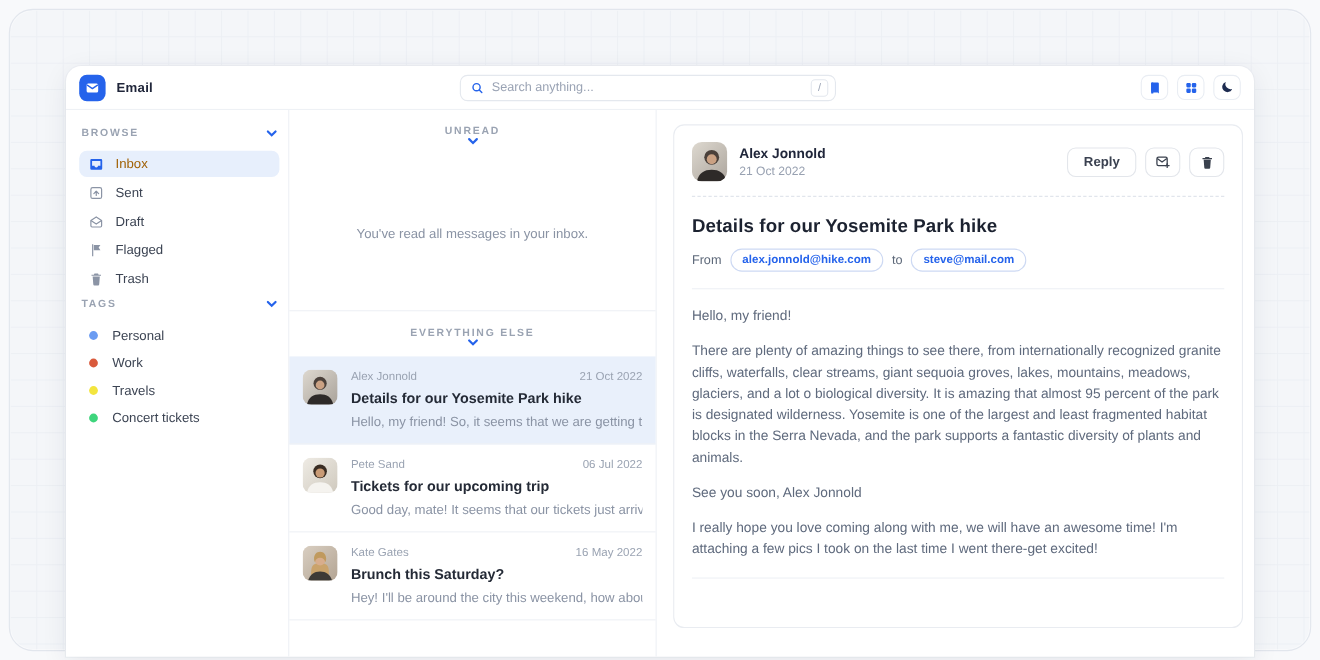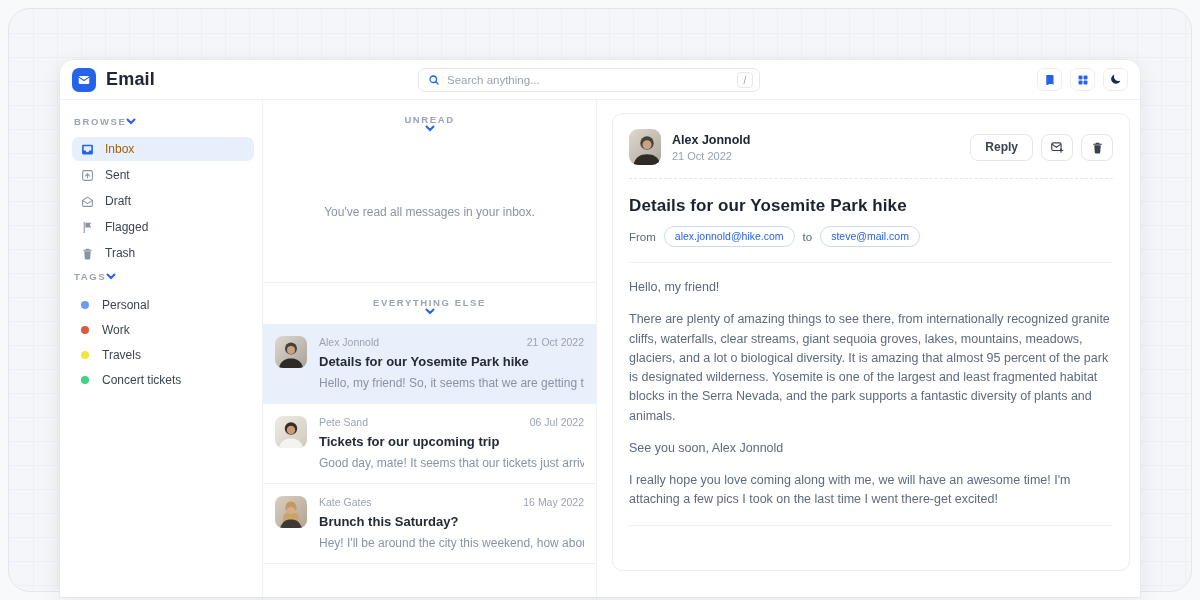--- a/index.html
+++ b/index.html
@@ -20,36 +20,36 @@
   .window {
     position:absolute; left:60px; top:60px; width:1080px; bottom:3px;
     background:#fff; border-radius:14px 14px 0 0;
     box-shadow:0 6px 24px rgba(30,40,60,.08), 0 0 0 1px #eef0f4;
     display:flex; flex-direction:column; overflow:hidden;
   }
 
   
   .topbar { position:relative; height:40px; flex:0 0 40px; display:flex; align-items:center; padding:0 12px; border-bottom:1px solid #eef1f5; }
   .logo { width:24px; height:24px; border-radius:7px; background:#2563eb; display:flex; align-items:center; justify-content:center; }
-  .app-title { margin-left:10px; font-size:18px; font-weight:700; color:#20263a; letter-spacing:.2px; }
+  .app-title { margin-left:10px; font-size:12px; font-weight:700; color:#20263a; letter-spacing:.2px; }
   .searchbox {
     position:absolute; left:358px; top:8px; width:342px; height:24px;
     border:1px solid #e4e8ee; border-radius:7px; background:#fff;
     display:flex; align-items:center; padding:0 6px 0 9px; gap:7px;
   }
   .searchbox input { flex:1; border:none; outline:none; font-size:11.5px; color:#475062; font-family:"Liberation Sans",sans-serif; background:transparent; }
   .searchbox input::placeholder { color:#9aa3b4; }
   .kbd { width:16px; height:16px; border:1px solid #e4e8ee; border-radius:4px; font-size:10px; color:#9aa3b4; display:flex; align-items:center; justify-content:center; }
   .topbar-actions { margin-left:auto; display:flex; gap:8px; }
   .icon-btn { width:25px; height:23px; border:1px solid #e9edf3; border-radius:7px; background:#fff; display:flex; align-items:center; justify-content:center; cursor:pointer; }
 
   
   .main { flex:1; display:flex; min-height:0; }
   .sidebar { width:203px; flex:0 0 203px; border-right:1px solid #eef1f5; padding:12px 8px 12px 12px; }
-  .sec-head { display:flex; align-items:center; justify-content:flex-start; padding:4px 2px 10px 2px; }
+  .sec-head { display:flex; align-items:center; justify-content:space-between; padding:4px 2px 10px 2px; }
   .sec-label { font-size:9.5px; font-weight:700; letter-spacing:1.6px; color:#9aa3b2; }
   .nav-item { height:24px; margin-bottom:2px; display:flex; align-items:center; gap:11px; padding:0 9px; border-radius:7px; font-size:12px; font-weight:500; color:#3c4453; cursor:pointer; }
   .nav-item .ni { color:#8b94a5; display:flex; }
   .nav-item.selected { background:#e7effc; color:#a16207; }
   .nav-item.selected .ni { color:#2563eb; }
   .tags-head { }
   .tag-item { height:25px; display:flex; align-items:center; gap:13px; padding:0 9px; font-size:12px; color:#3c4453; cursor:pointer; }
   .dot { width:8px; height:8px; border-radius:50%; }
   .dot-personal { background:#6b9cf2; }
   .dot-work { background:#d95a3c; }
@@ -74,21 +74,21 @@
   .dc-head { display:flex; align-items:center; gap:11px; }
   .avatar-lg { width:36px; height:36px; border-radius:9px; overflow:hidden; }
   .dc-name { font-size:12.5px; font-weight:700; color:#20263a; }
   .dc-date { font-size:11px; color:#98a1b1; margin-top:3px; }
   .dc-actions { margin-left:auto; display:flex; gap:8px; align-items:center; }
   .btn-reply { height:27px; padding:0 14px; border:1px solid #e3e6eb; border-radius:8px; background:#fff; font-size:12px; font-weight:600; color:#3a4150; font-family:"Liberation Sans",sans-serif; cursor:pointer; }
   .btn-ico { width:32px; height:27px; border:1px solid #e3e6eb; border-radius:8px; background:#fff; display:flex; align-items:center; justify-content:center; cursor:pointer; }
   .dash-div { border-bottom:1px dashed #e1e5ec; margin:13px 0 0 0; }
   .dc-subject { margin-top:17px; font-size:17px; font-weight:700; color:#1c2230; letter-spacing:.1px; }
   .fromto { display:flex; align-items:center; gap:8px; margin-top:10px; font-size:11.5px; color:#5d6879; }
-  .pill { border:1px solid #cdd9f3; color:#2563eb; border-radius:999px; padding:3px 10px 4px 10px; font-size:10.5px; font-weight:400; cursor:pointer; }
+  .pill { border:1px solid #cdd9f3; color:#2563eb; border-radius:999px; padding:3px 10px 4px 10px; font-size:10.5px; font-weight:700; cursor:pointer; }
   .solid-div { border-bottom:1px solid #eef1f5; margin:15px 0; }
   .para { font-size:12.5px; line-height:1.54; color:#5f6a7d; margin-bottom:13px; max-width:492px; }
   .para:last-of-type { margin-bottom:0; }
 
   .chev { display:flex; }
 </style>
 </head>
 <body>
 
 <div class="stage">

